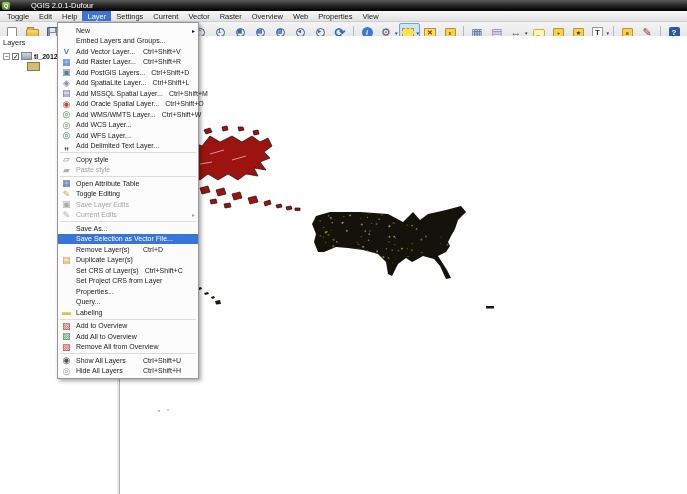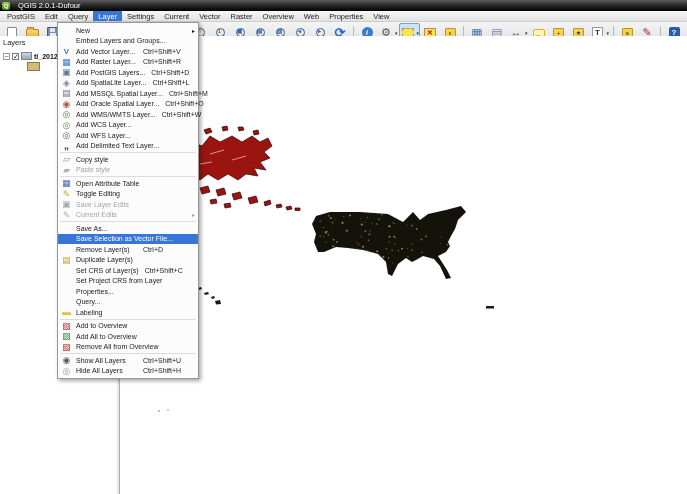--- a/index.html
+++ b/index.html
@@ -1,21 +1,21 @@
 <!DOCTYPE html>
 <html><head>
 <meta charset="utf-8">
 <style>
   html,body{margin:0;padding:0;background:#888;}
   *{box-sizing:border-box;}
   .window{position:relative;width:687px;height:494px;background:#fff;overflow:hidden;
           font-family:"Liberation Sans",sans-serif;outline:1px solid #6a6a6a;}
 
   
-  .titlebar{position:absolute;left:0;top:0;width:100%;height:11px;display:flex;align-items:center;gap:8px;
+  .titlebar{position:absolute;left:0;top:0;width:100%;height:11px;display:flex;align-items:center;gap:21px;
             padding-left:2px;background:linear-gradient(#5a5a5a,#2b2b2b 45%,#000);color:#fff;font-size:7.5px;}
   .appicon{width:8px;height:8px;border-radius:2px;background:linear-gradient(#9ed64a,#3f7d1d);
            color:#fff;font-size:6px;font-weight:bold;display:flex;align-items:center;justify-content:center;flex:none;}
 
   
   .menubar{position:absolute;left:0;top:11px;width:100%;height:11px;display:flex;align-items:stretch;
            background:linear-gradient(#f7f7f7,#e2e2e2);border-bottom:1px solid #cdcdcd;font-size:7.5px;color:#1a1a1a;padding-left:2px;}
   .mb-item{display:flex;align-items:center;padding:0 5px;white-space:nowrap;}
   .mb-item.active{background:#3875d7;color:#fff;}
 
@@ -78,23 +78,23 @@
 <body>
 
 <div class="window">
 
   <div class="titlebar">
     <span class="appicon">Q</span>
     <span>QGIS 2.0.1-Dufour</span>
   </div>
 
   <div class="menubar">
-      <span class="mb-item">PostGIS</span>
+      <span class="mb-item">Toggle</span>
       <span class="mb-item">Edit</span>
-      <span class="mb-item">Query</span>
+      <span class="mb-item">Help</span>
       <span class="mb-item active">Layer</span>
       <span class="mb-item">Settings</span>
       <span class="mb-item">Current</span>
       <span class="mb-item">Vector</span>
       <span class="mb-item">Raster</span>
       <span class="mb-item">Overview</span>
       <span class="mb-item">Web</span>
       <span class="mb-item">Properties</span>
       <span class="mb-item">View</span>
     </div>

